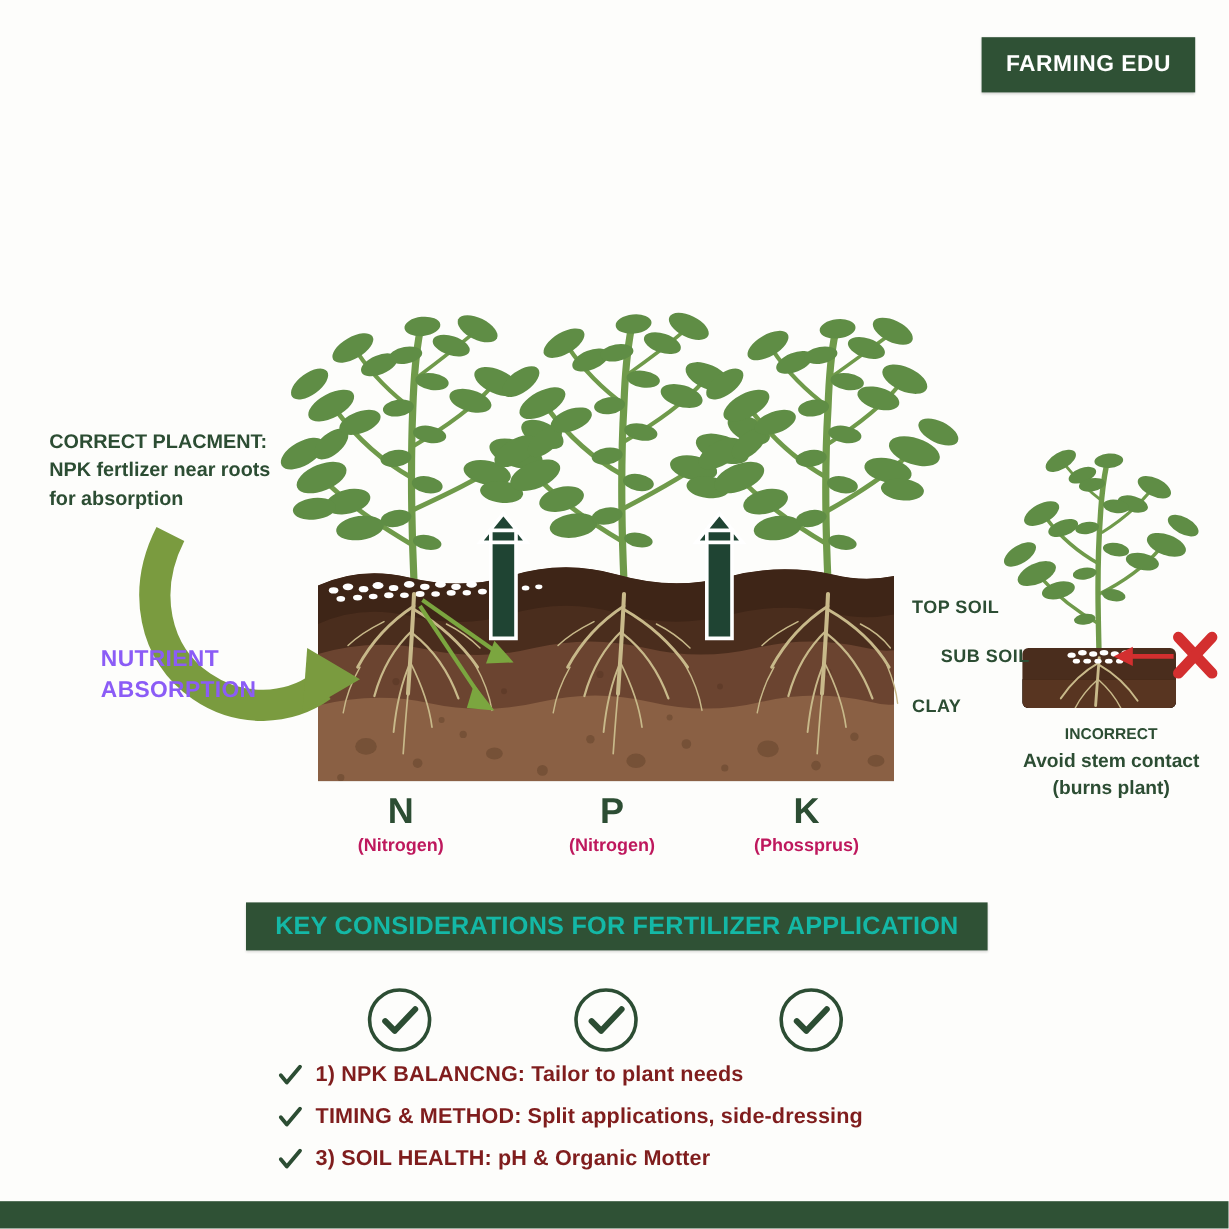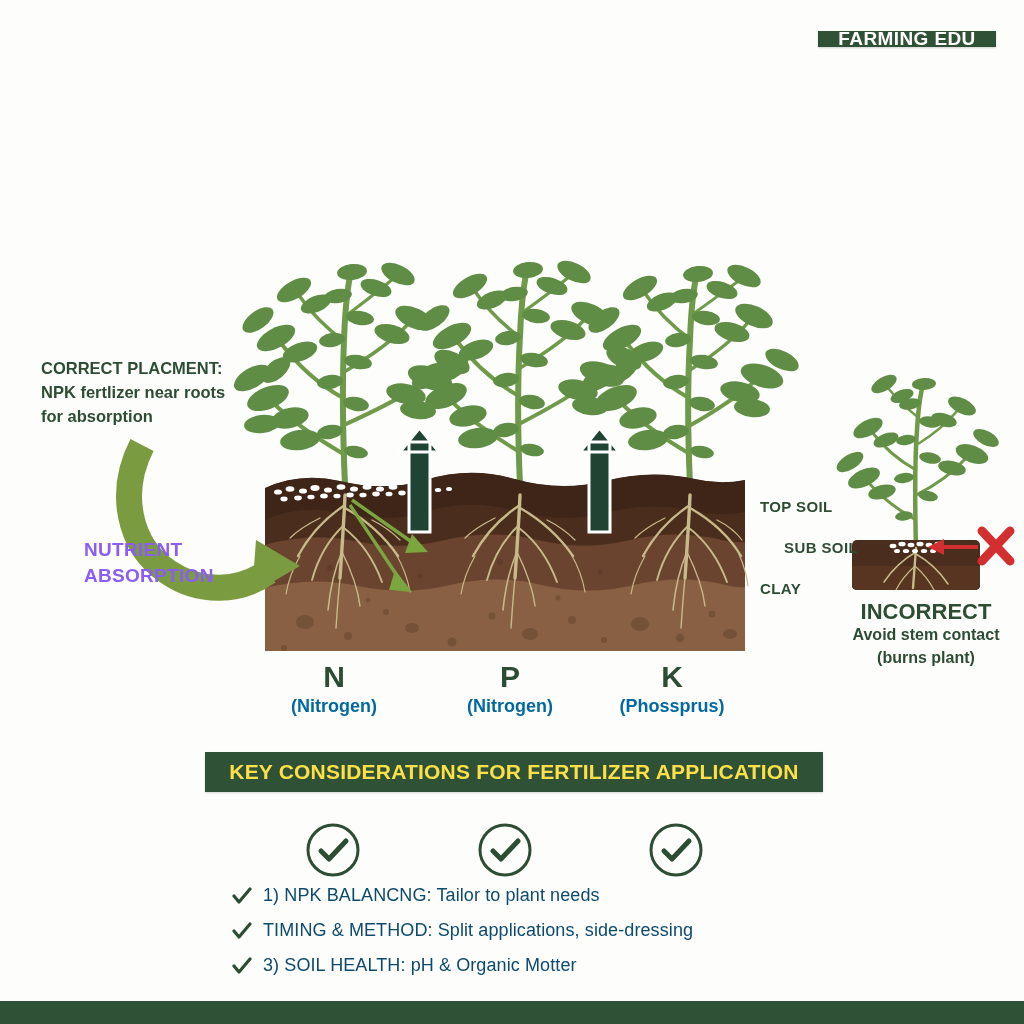--- a/index.html
+++ b/index.html
@@ -15,21 +15,21 @@
     width: 1024px;
     height: 1024px;
     background: #fdfdfb;
     overflow: hidden;
   }
   .abs { position: absolute; }
 
   
   #brand-badge {
     left: 818px; top: 31px;
-    width: 178px; height: 16px;
+    width: 178px; height: 46px;
     background: #2f5135;
     display: flex; align-items: center; justify-content: center;
     box-shadow: 0 1px 2px rgba(0,0,0,.18);
   }
   #brand-badge .txt {
     color: #ffffff;
     font-size: 19px;
     font-weight: bold;
     letter-spacing: .4px;
   }
@@ -72,56 +72,56 @@
   #lbl-topsoil { left: 760px; top: 498px; }
   #lbl-subsoil { left: 760px; top: 539px; margin-left: 24px; }
   #lbl-clay    { left: 760px; top: 580px; }
 
   
   .npk { text-align: center; width: 150px; }
   .npk .letter {
     color: #2c4d33; font-size: 30px; font-weight: bold;
   }
   .npk .name {
-    color: #0369a1; font-size: 18px; font-weight: bold; margin-top: 2px;
+    color: #be185d; font-size: 15px; font-weight: bold; margin-top: 2px;
   }
   #npk-n { left: 259px; top: 660px; }
   #npk-p { left: 435px; top: 660px; }
   #npk-k { left: 597px; top: 660px; }
 
   
   #incorrect-caption {
     left: 838px; top: 600px;
     width: 176px;
     text-align: center;
     color: #2c4d33;
     font-size: 16px;
     line-height: 23px;
     font-weight: bold;
   }
-  #incorrect-caption .hd { font-size: 22px; }
+  #incorrect-caption .hd { font-size: 13px; }
 
   
   #key-banner {
     left: 205px; top: 752px;
     width: 618px; height: 40px;
     background: #2f5135;
     display: flex; align-items: center; justify-content: center;
     box-shadow: 0 1px 2px rgba(0,0,0,.15);
   }
   #key-banner .txt {
-    color: #fde047; font-size: 21px; font-weight: bold; letter-spacing: .2px;
+    color: #14b8a6; font-size: 21px; font-weight: bold; letter-spacing: .2px;
   }
 
   
   .bullet-row {
     display: flex; align-items: center; gap: 11px;
   }
   .bullet-row .bullet-text {
-    color: #0c4a6e; font-size: 18px; font-weight: normal; letter-spacing: .1px;
+    color: #7f1d1d; font-size: 18px; font-weight: bold; letter-spacing: .1px;
   }
   #bul-1 { left: 232px; top: 885px; }
   #bul-2 { left: 232px; top: 920px; }
   #bul-3 { left: 232px; top: 955px; }
 
   
   #footer-bar {
     left: 0; top: 1001px; width: 1024px; height: 23px;
     background: #2f5135;
   }

